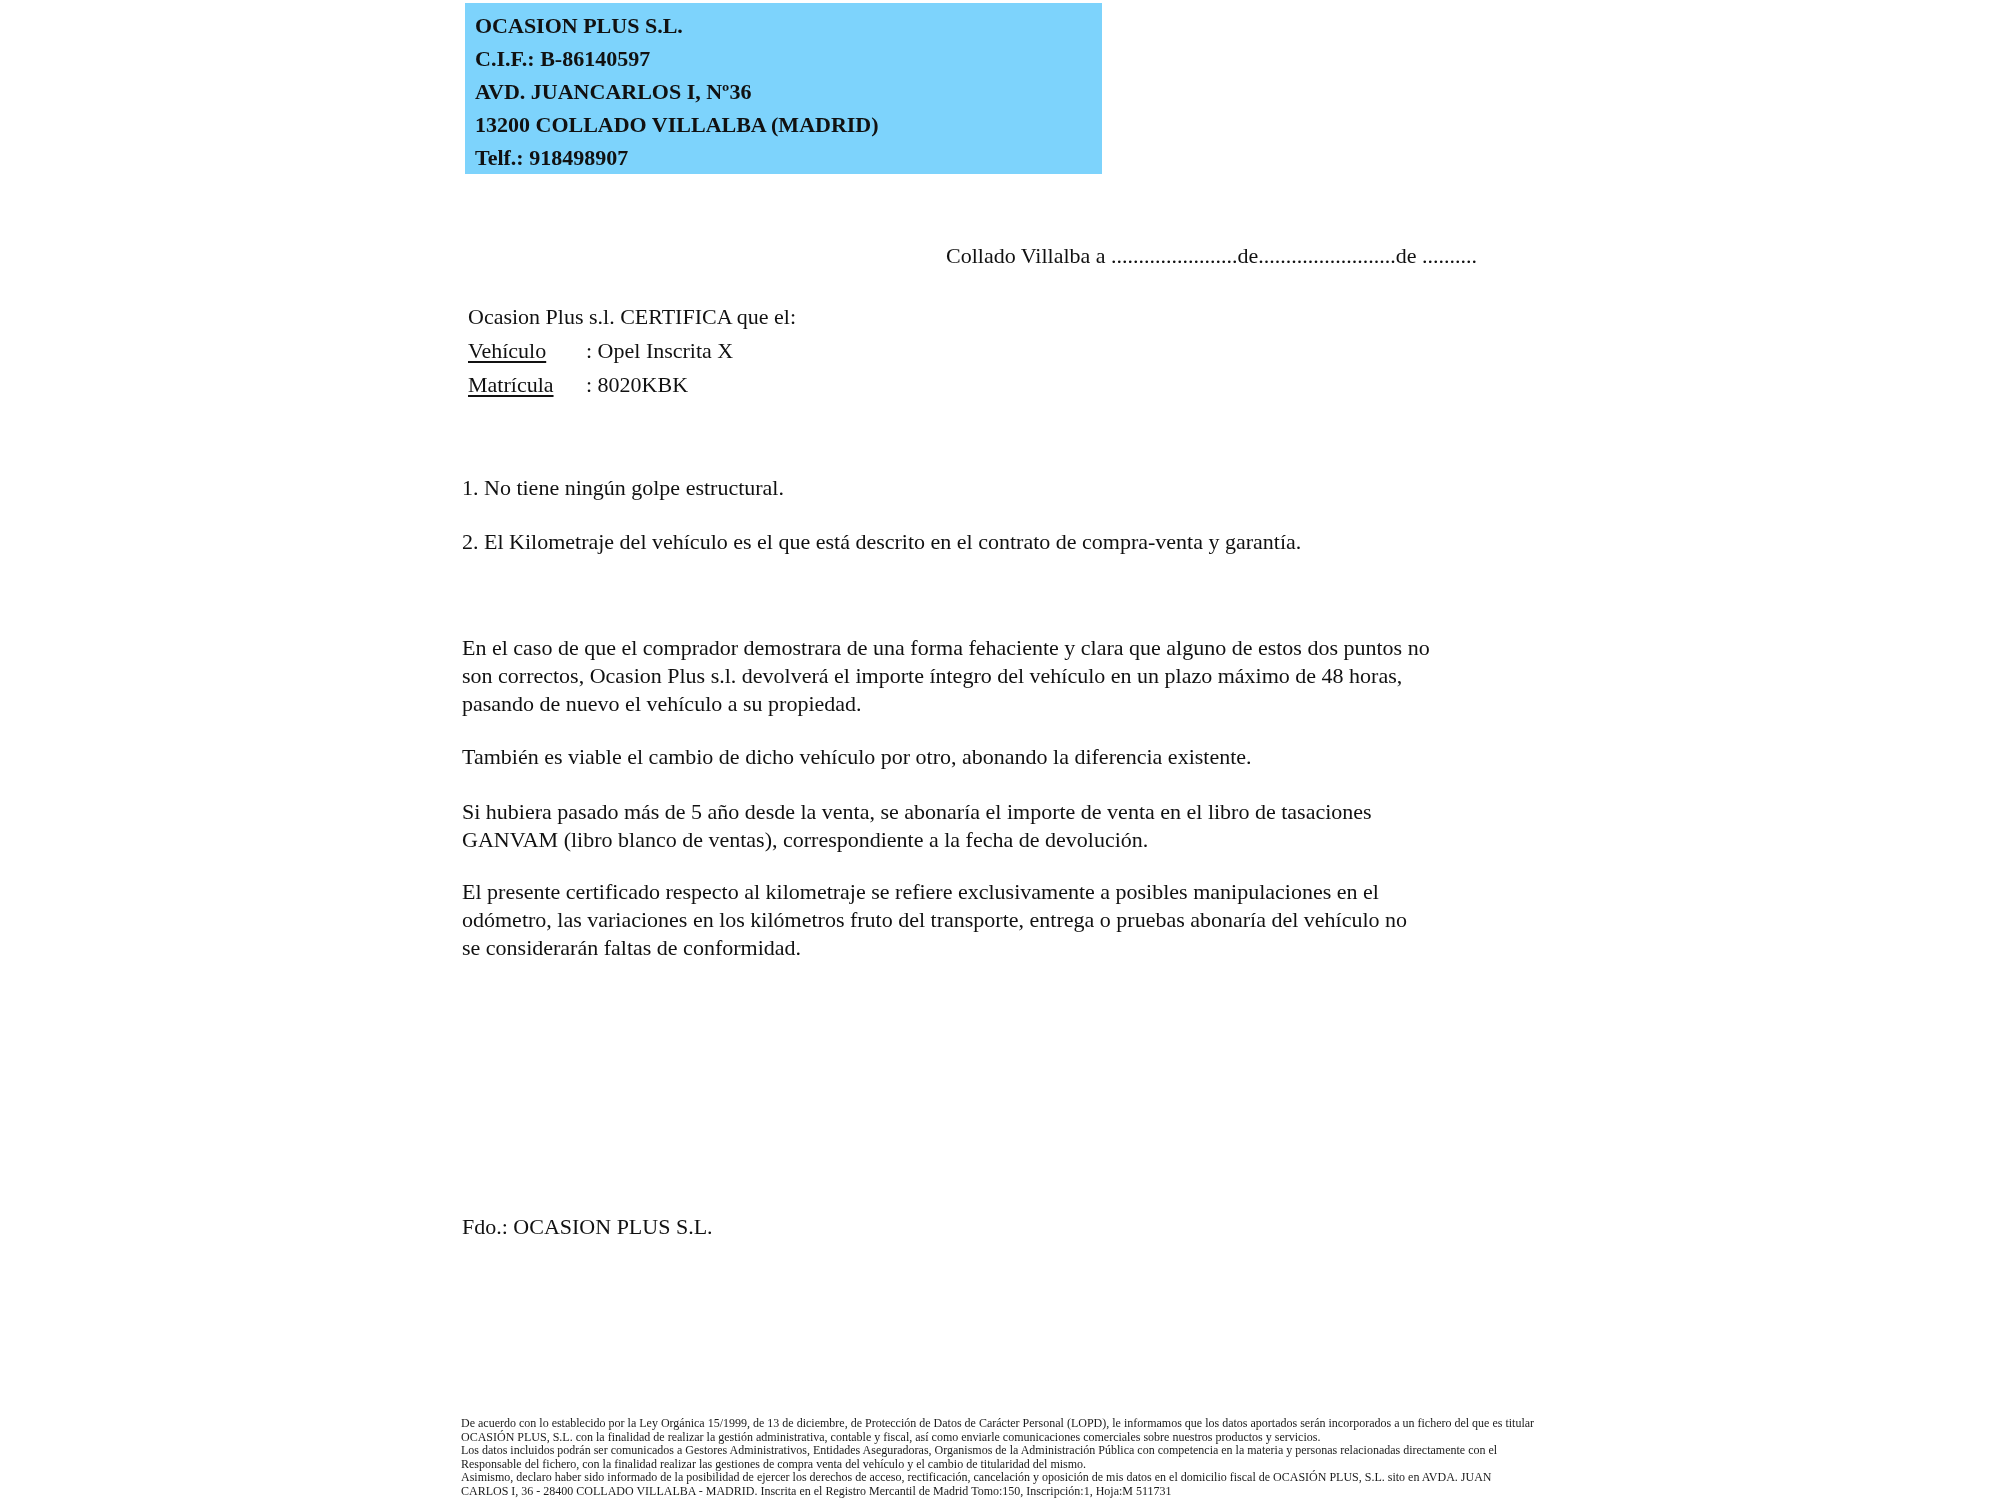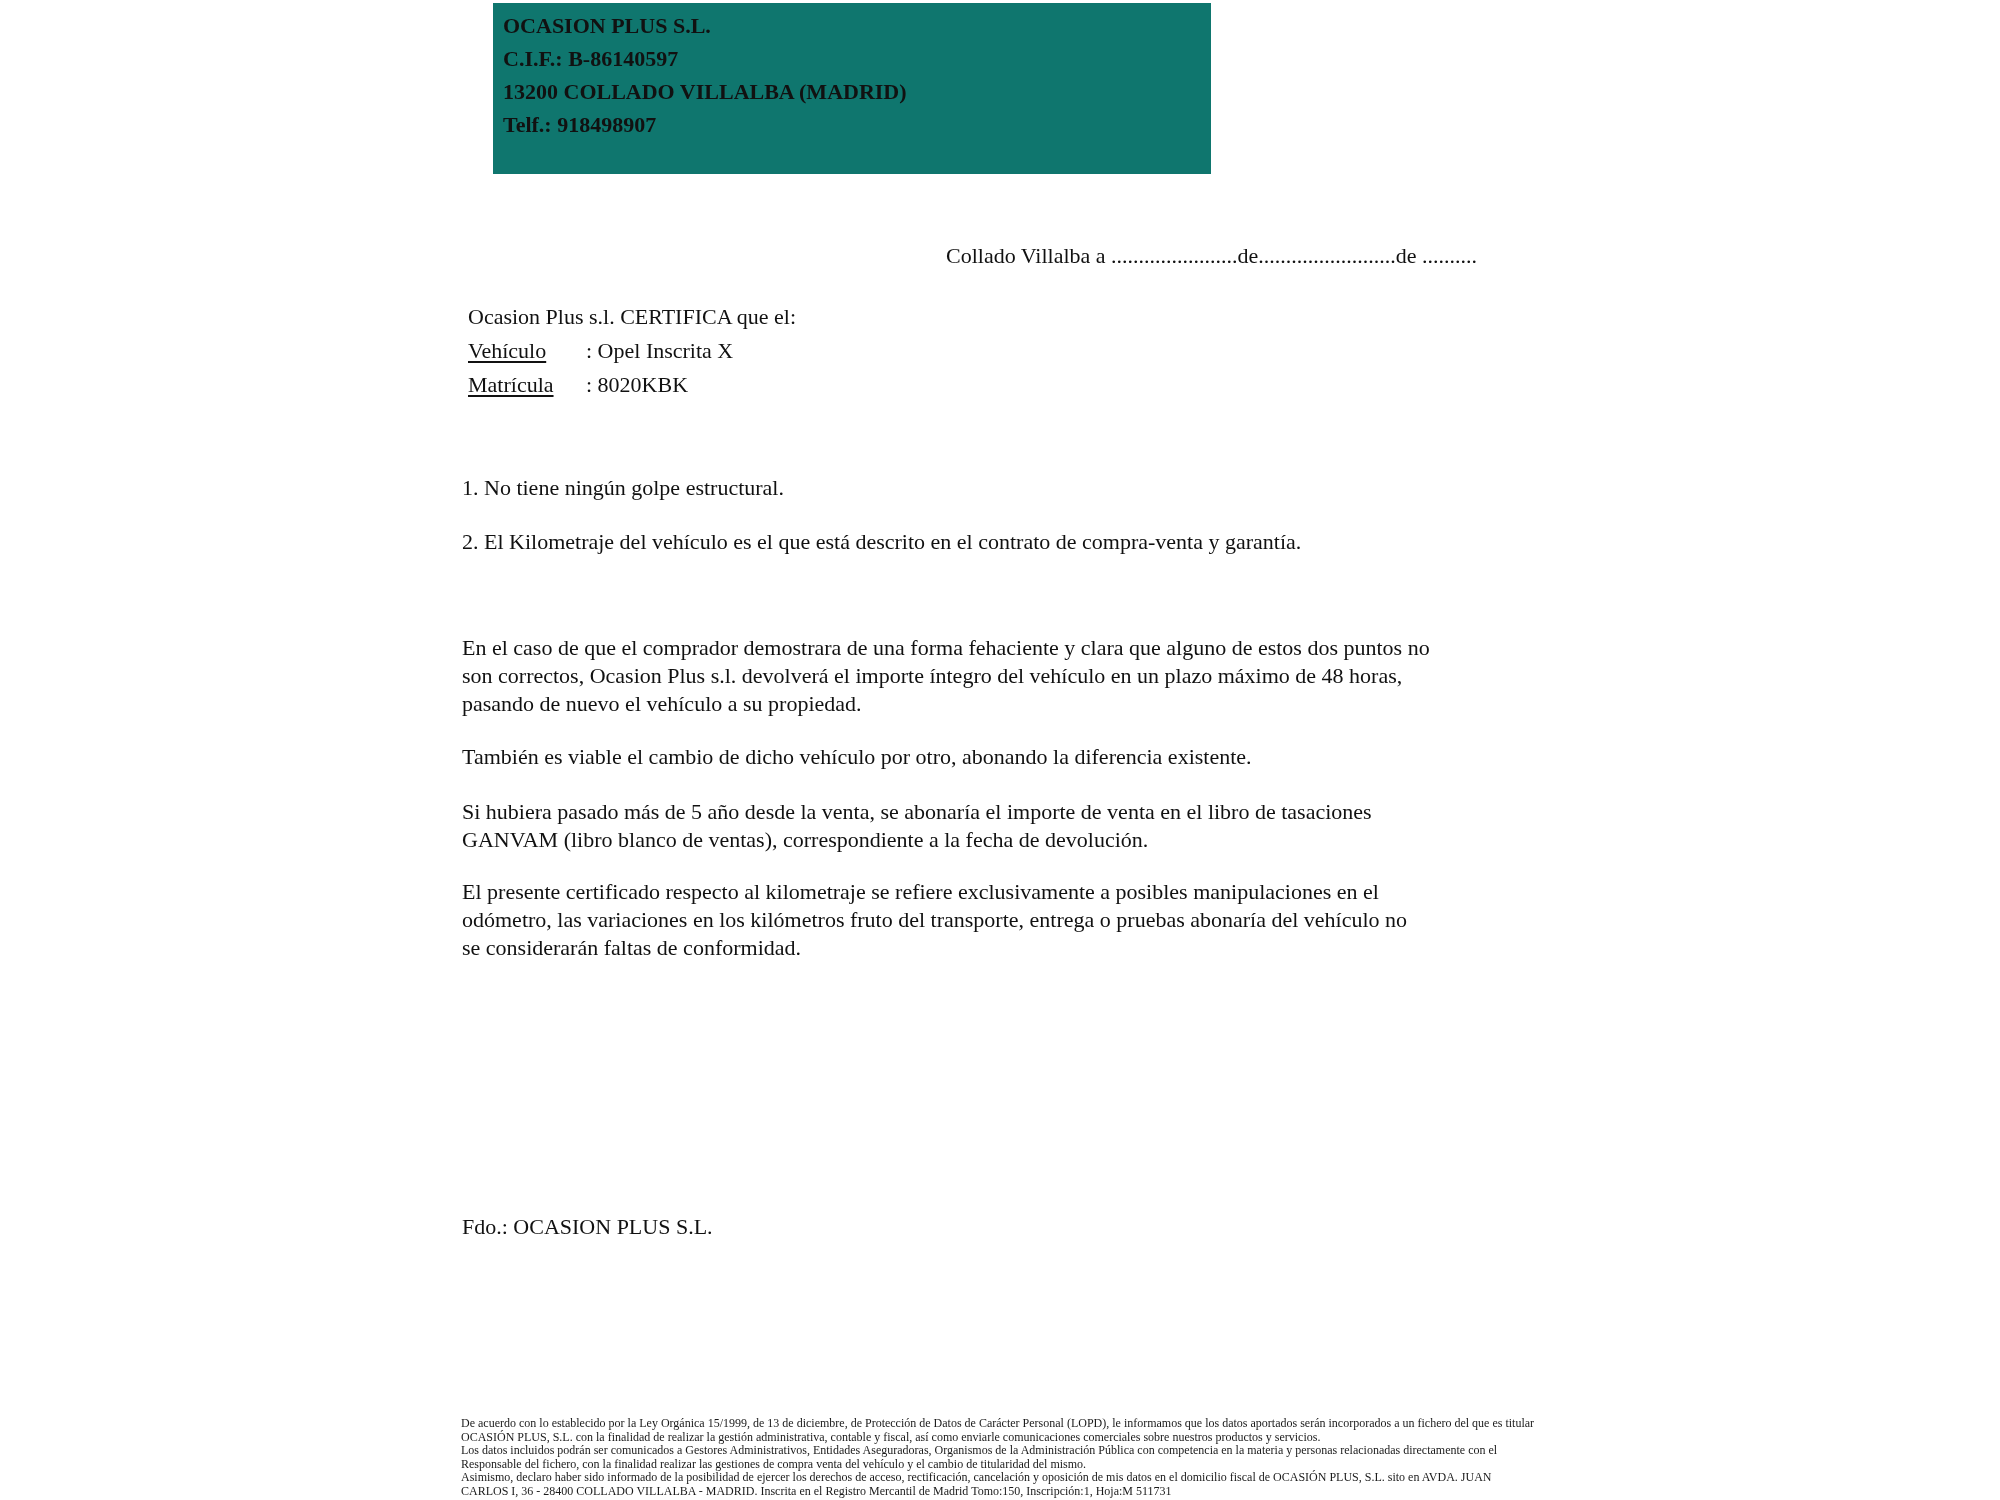--- a/index.html
+++ b/index.html
@@ -8,23 +8,23 @@
     position: relative;
     width: 2000px;
     height: 1500px;
     background: #ffffff;
     font-family: "Liberation Serif", "DejaVu Serif", serif;
     color: #111111;
     overflow: hidden;
   }
   .abs { position: absolute; }
   .company-box {
-    left: 493px; top: 3px;
-    width: 718px; height: 171px;
-    background: #0f766e;
+    left: 465px; top: 3px;
+    width: 637px; height: 171px;
+    background: #7dd3fc;
     padding: 6px 0 0 10px;
   }
   .company-box .line {
     font-weight: bold;
     font-size: 22px;
     line-height: 33px;
     white-space: nowrap;
   }
   .date-line {
     left: 946px; top: 243px;
@@ -65,20 +65,21 @@
   }
 </style>
 </head>
 <body>
 
 <div class="page">
 
   <div class="abs company-box">
     <div class="line">OCASION PLUS S.L.</div>
     <div class="line">C.I.F.: B-86140597</div>
+    <div class="line">AVD. JUANCARLOS I, Nº36</div>
     <div class="line">13200 COLLADO VILLALBA (MADRID)</div>
     <div class="line">Telf.: 918498907</div>
   </div>
 
   <div class="abs date-line">Collado Villalba a .......................de.........................de ..........</div>
 
   <div class="abs certify">
     <div class="row">Ocasion Plus s.l. CERTIFICA que el:</div>
     <div class="row">
       <span class="label">Vehículo</span><span>: Opel Inscrita X</span>

